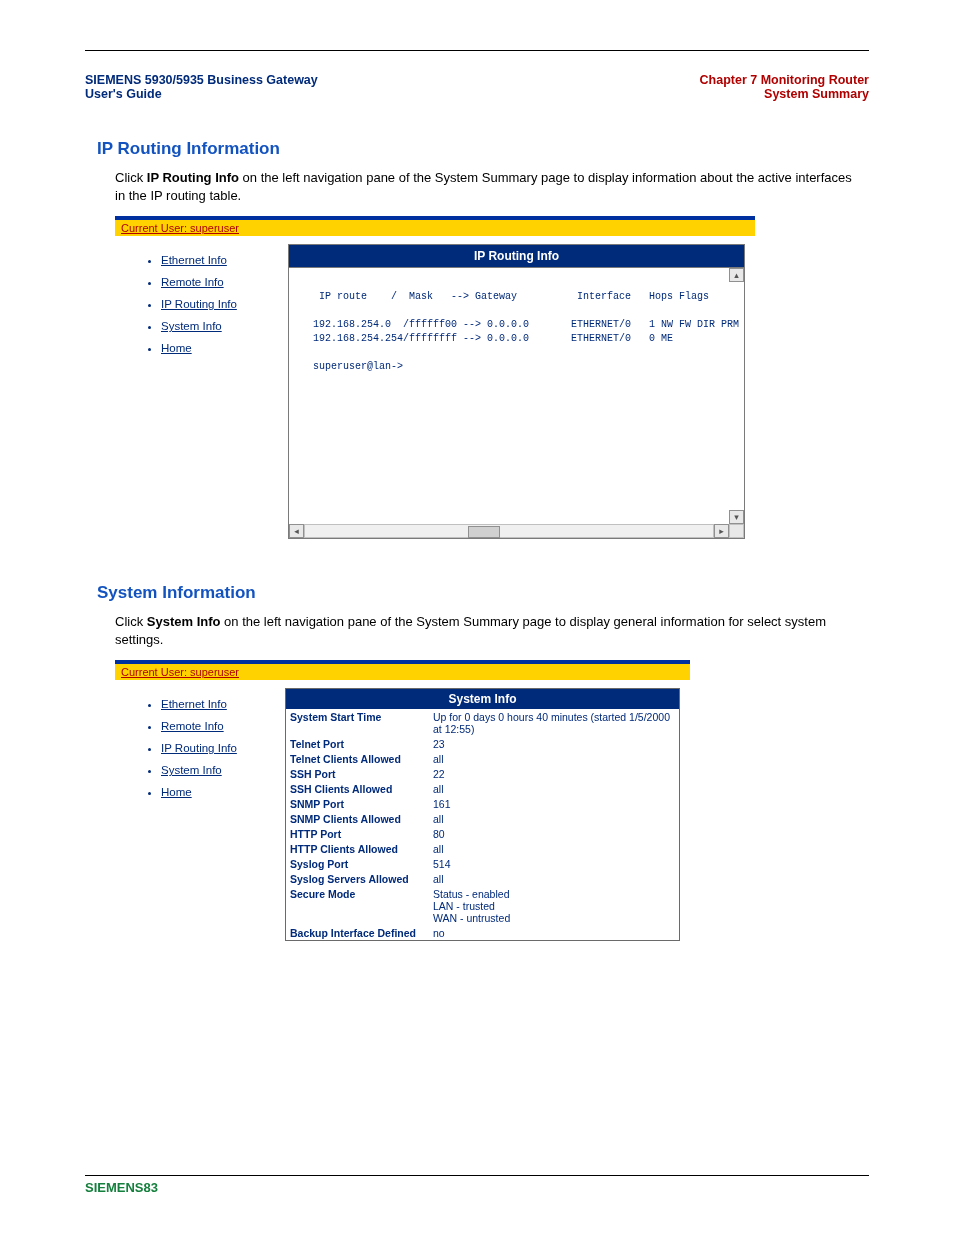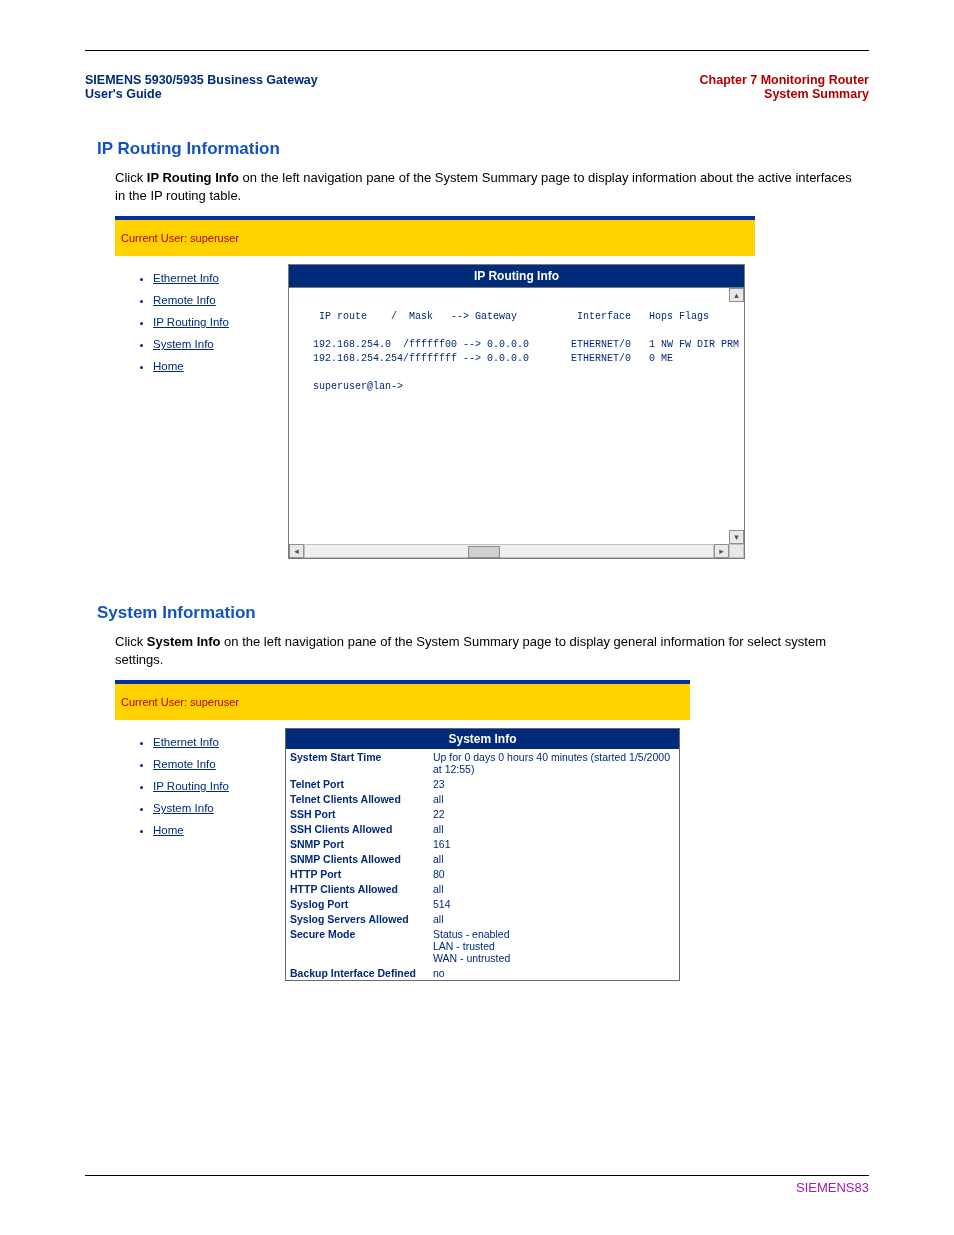--- a/index.html
+++ b/index.html
@@ -50,31 +50,32 @@
   }
   .app-frame {
     border-top: 4px solid #0030a0;
     width: 640px;
     background: #fff;
   }
   .user-bar {
     background: #ffd200;
     color: #b00000;
     font-size: 11px;
-    padding: 12px 6px;
+    padding: 2px 6px;
+    text-decoration: underline;
   }
   .app-body {
     display: flex;
   }
   .sidebar {
     width: 155px;
     padding: 6px 4px 0 18px;
     font-size: 11.5px;
   }
-  .sidebar ul { list-style-type: disc; margin: 4px; padding-left: 16px; }
+  .sidebar ul { list-style-type: disc; margin: 12px; padding-left: 16px; }
   .sidebar li {
     color: #002a7a;
     margin: 10px 0;
   }
   .sidebar li span {
     color: #002a7a;
     text-decoration: underline;
     cursor: pointer;
   }
   .content-pane {
@@ -161,24 +162,24 @@
   }
 
   .footer {
     position: absolute;
     left: 85px;
     right: 85px;
     bottom: 40px;
   }
   .footer-row {
     display: flex;
-    justify-content: flex-end;
-    font-weight: normal;
+    justify-content: flex-start;
+    font-weight: bold;
     font-size: 13px;
-    color: #a21caf;
+    color: #15803d;
     padding-top: 4px;
   }
 </style>
 </head>
 <body>
 <div class="page">
 
 <hr class="hr">
 <div class="header">
   <div class="header-left">

